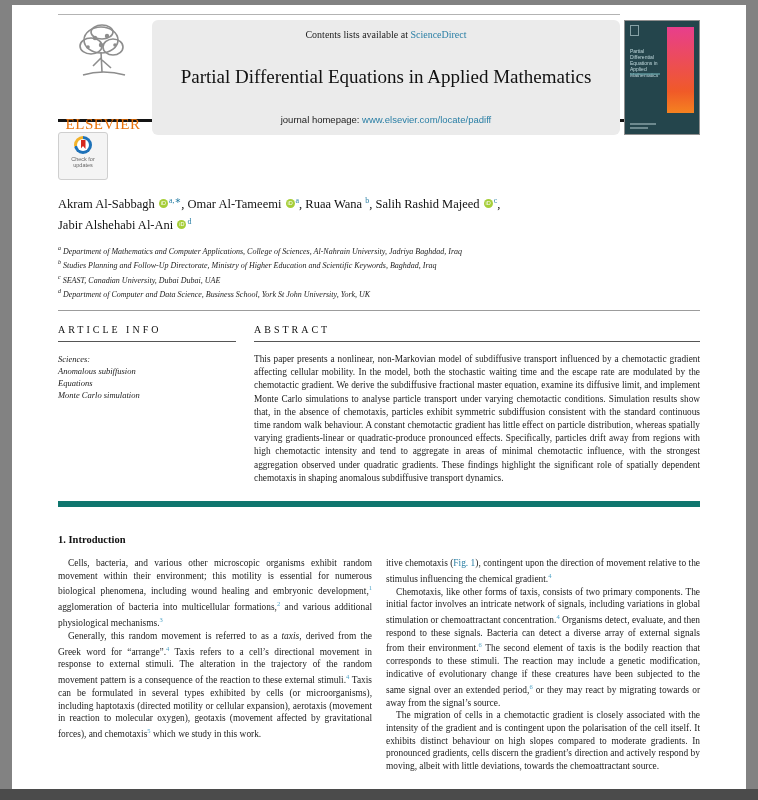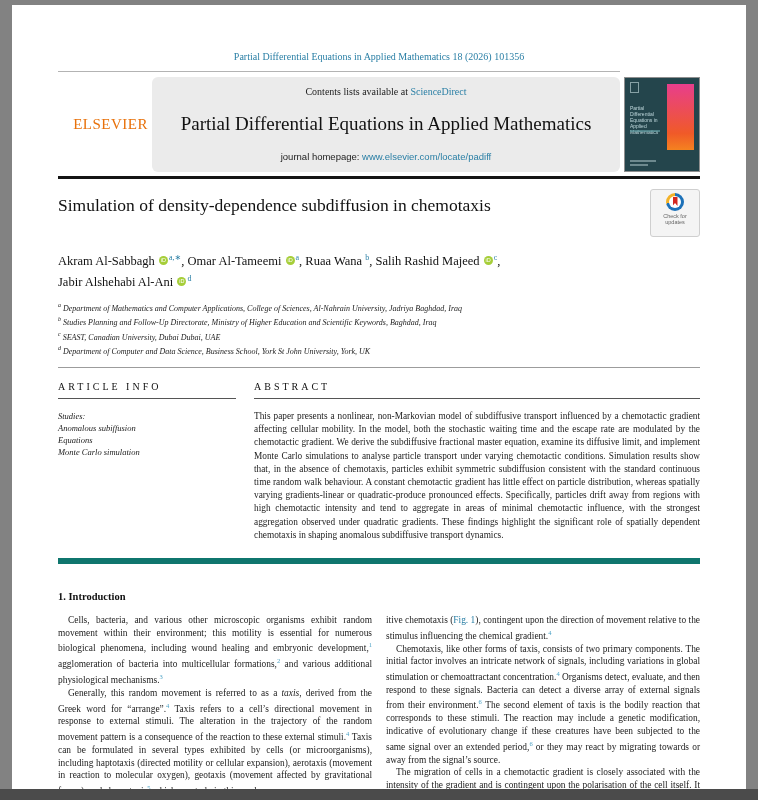--- a/index.html
+++ b/index.html
@@ -13,21 +13,21 @@
     position:absolute;left:12px;right:12px;top:5px;bottom:11px;
     background:#ffffff;color:#1c1c1c;overflow:hidden;
   }
   .content{padding:0 46px;}
   .tlink{color:var(--accent);}
   
   .citation{padding-top:46px;text-align:center;font-size:10px;color:var(--accent);}
   .rule1{margin-top:9px;margin-right:80px;border-top:1px solid #b3b3b3;}
   
   .banner{margin-top:5px;height:95px;display:grid;grid-template-columns:90px 1fr 76px;column-gap:4px;}
-  .logo-cell{display:flex;flex-direction:row;align-items:center;justify-content:flex-end;padding-bottom:2px;gap:29px;}
+  .logo-cell{display:flex;flex-direction:column;align-items:center;justify-content:flex-end;padding-bottom:2px;gap:29px;}
   .logo-cell svg{width:64px;height:66px;display:block;}
   .els-text{font-size:15px;letter-spacing:.5px;color:var(--orange);margin-top:1px;}
   .banner-center{background:#ebebeb;display:flex;flex-direction:column;justify-content:space-between;text-align:center;padding:9px 8px 10px;border-radius:6px;}
   .contents-line{font-size:10px;color:#222;}
   .journal-title{font-size:19px;color:#111;}
   .homepage-line{font-family:"Liberation Sans", sans-serif;font-size:9.5px;color:#222;}
   .cover{position:relative;border:1px solid #8f8f8f;background:var(--cover-bg);overflow:hidden;}
   .cover-mark{position:absolute;left:5px;top:4px;width:7px;height:9px;border:1px solid #9fb8bb;opacity:.8;}
   .cover-grad{position:absolute;right:5px;top:6px;bottom:21px;width:27px;background:linear-gradient(180deg,var(--grad-top) 0%,#f05a28 75%,var(--grad-bottom) 100%);}
   .cover-title{position:absolute;left:5px;top:27px;width:36px;font-family:"Liberation Sans", sans-serif;font-size:5px;line-height:6px;color:#bfd8dc;}
@@ -67,21 +67,20 @@
   .para.noindent{text-indent:0;}
 </style>
 </head>
 <body style="--accent: #2a7fa5; --ref: #4fa3c6; --orange: #e8710a; --orcid: #a6ce39; --cover-bg: #24454c; --grad-top: #e83e8c; --grad-bottom: #f58220; --cm-blue: #1d71b8; --cm-yellow: #f3b229; --cm-red: #d5281f;">
 
 <div class="bottom-bar"></div>
 
 <div class="page">
   <div class="content">
 
-    <div class="citation">Partial Differential Equations in Applied Mathematics 18 (2026) 101356</div>
     <div class="rule1"></div>
 
     <div class="banner">
       <div class="logo-cell">
         <svg viewBox="0 0 64 66">
           <g fill="none" stroke="#8d8d8d" stroke-width="1.6">
             <ellipse cx="30" cy="20" rx="17" ry="13"></ellipse>
             <ellipse cx="20" cy="26" rx="11" ry="8"></ellipse>
             <ellipse cx="42" cy="27" rx="10" ry="8"></ellipse>
             <ellipse cx="31" cy="12" rx="11" ry="7"></ellipse>
@@ -111,21 +110,20 @@
         <div class="cover-title">Partial Differential Equations in Applied Mathematics</div>
         <div class="cover-sub"></div>
         <div class="cover-foot1"></div>
         <div class="cover-foot2"></div>
       </div>
     </div>
 
     <div class="black-rule"></div>
 
     <div class="title-row">
-      <h1 class="title">Simulation of density-dependence subdiffusion in chemotaxis</h1>
       <div class="badge">
         <div class="cm-circle">
           <div class="cm-inner"></div>
           <div class="cm-book"></div>
         </div>
         <div class="badge-text">Check for updates</div>
       </div>
     </div>
 
     <div class="authors">
@@ -139,21 +137,21 @@
         <div class="affil"><sup class="affil-sup">c</sup><span> SEAST, Canadian University, Dubai Dubai, UAE</span></div>
         <div class="affil"><sup class="affil-sup">d</sup><span> Department of Computer and Data Science, Business School, York St John University, York, UK</span></div>
       </div>
 
     <div class="sep"></div>
 
     <div class="info-grid">
       <div class="info-col">
         <div class="sec-head">ARTICLE INFO</div>
         <div class="head-rule"></div>
-        <div class="kw-label">Studies:</div>
+        <div class="kw-label">Sciences:</div>
         <div>
             <div class="kw">Anomalous subiffusion</div>
             <div class="kw">Equations</div>
             <div class="kw">Monte Carlo simulation</div>
           </div>
       </div>
       <div class="abs-col">
         <div class="sec-head">ABSTRACT</div>
         <div class="head-rule"></div>
         <p class="abs-text">This paper presents a nonlinear, non-Markovian model of subdiffusive transport influenced by a chemotactic gradient affecting cellular mobility. In the model, both the stochastic waiting time and the escape rate are modulated by the chemotactic gradient. We derive the subdiffusive fractional master equation, examine its diffusive limit, and implement Monte Carlo simulations to analyse particle transport under varying chemotactic conditions. Simulation results show that, in the absence of chemotaxis, particles exhibit symmetric subdiffusion consistent with the standard continuous time random walk behaviour. A constant chemotactic gradient has little effect on particle distribution, whereas spatially varying gradients-linear or quadratic-produce pronounced effects. Specifically, particles drift away from regions with high chemotactic intensity and tend to aggregate in areas of minimal chemotactic influence, with the strongest aggregation observed under quadratic gradients. These findings highlight the significant role of spatially dependent chemotaxis in shaping anomalous subdiffusive transport dynamics.</p>

